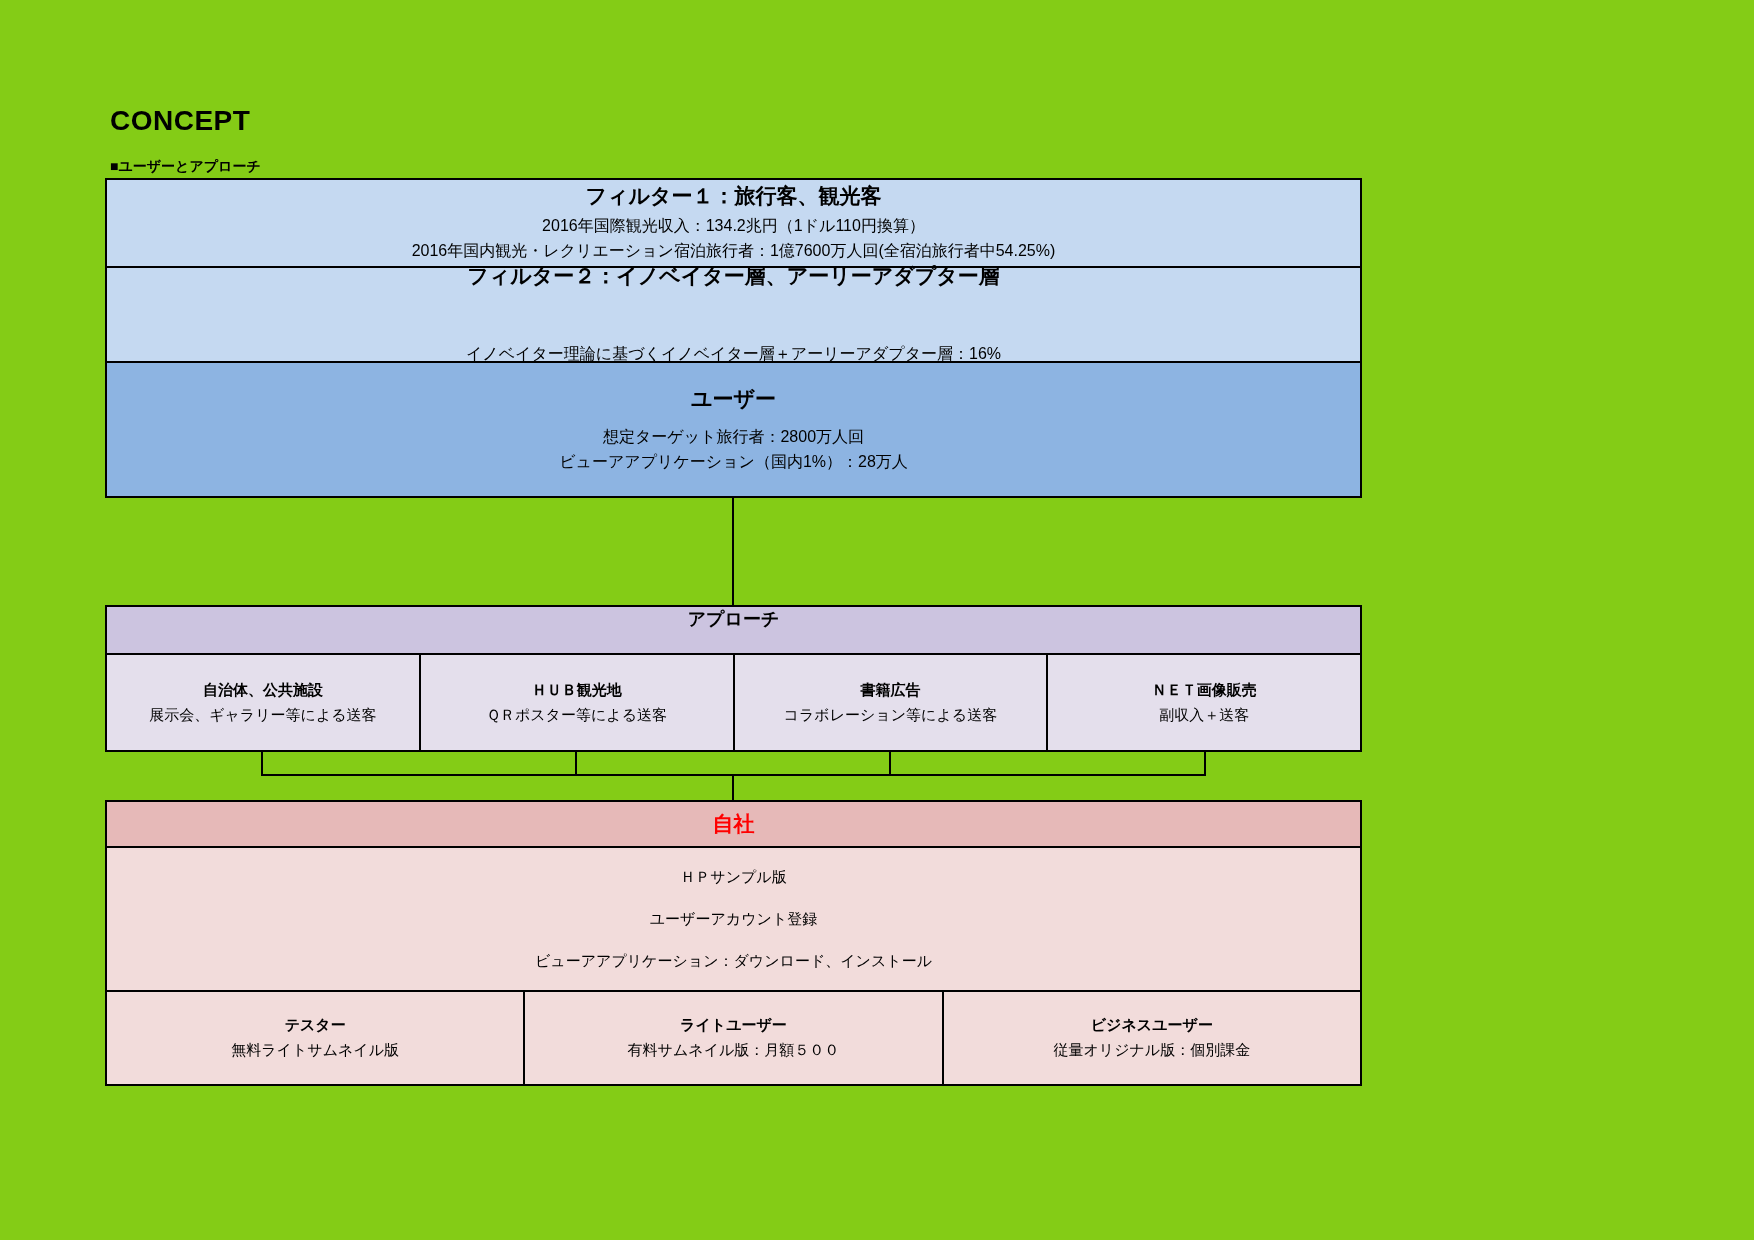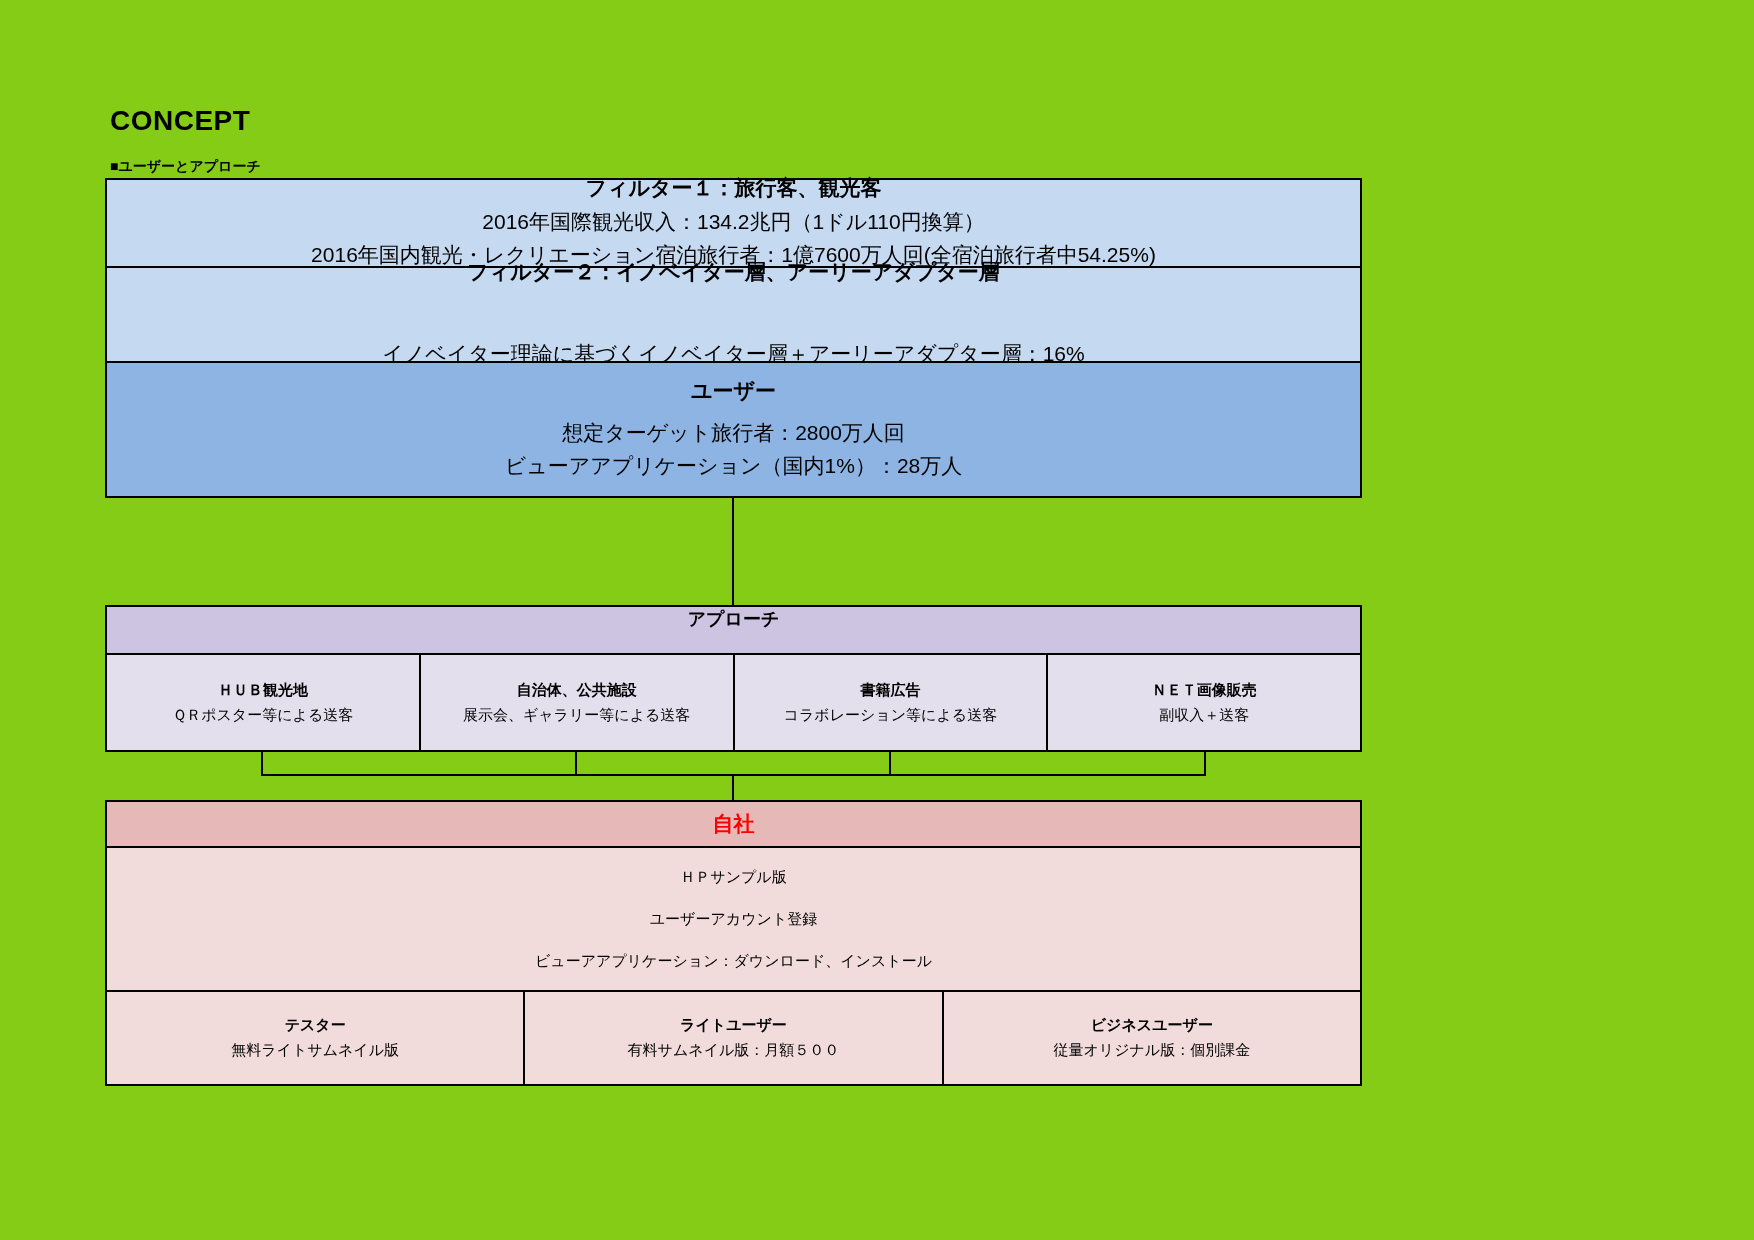--- a/index.html
+++ b/index.html
@@ -10,21 +10,21 @@
   .section-label { position: absolute; left: 110px; top: 158px; font-size: 14px; font-weight: bold; }
 
   .block { position: absolute; left: 105px; width: 1257px; box-sizing: border-box; border: 2px solid #000; }
 
   
   .funnel-box { display: flex; flex-direction: column; align-items: center; justify-content: center; text-align: center; }
   .box-filter1 { top: 178px; height: 90px; background: #C5D9F1; }
   .box-filter2 { top: 266px; height: 97px; background: #C5D9F1; gap: 48px; }
   .box-user    { top: 361px; height: 137px; background: #8DB4E2; }
   .funnel-title { font-size: 21px; font-weight: bold; margin-bottom: 4px; }
-  .funnel-line { font-size: 21px; line-height: 1.55; }
+  .funnel-line { font-size: 16px; line-height: 1.55; }
   .box-user .funnel-title { margin-bottom: 12px; }
 
   
   .vline, .hline { position: absolute; background: #000; }
 
   
   .approach-header { top: 605px; height: 50px; background: #CCC4E0; display: flex; align-items: flex-start; justify-content: center; font-size: 18px; font-weight: bold; }
   .approach-row { top: 653px; height: 99px; background: #E4DFEC; display: flex; }
   .col { flex: 1 1 0; display: flex; flex-direction: column; align-items: center; justify-content: center; text-align: center; border-right: 2px solid #000; padding: 4px 8px; box-sizing: border-box; }
   .col:last-child { border-right: none; }
@@ -63,26 +63,26 @@
   </div>
 
   <div class="vline" style="left:732px; top:498px; width:2px; height:107px;"></div>
 
   <div class="block approach-header">
     <span>アプローチ</span>
   </div>
 
   <div class="block approach-row">
     <div class="col">
+      <div class="col-title">自治体、公共施設</div>
+      <div class="col-sub">展示会、ギャラリー等による送客</div>
+    </div>
+    <div class="col">
       <div class="col-title">ＨＵＢ観光地</div>
       <div class="col-sub">ＱＲポスター等による送客</div>
-    </div>
-    <div class="col">
-      <div class="col-title">自治体、公共施設</div>
-      <div class="col-sub">展示会、ギャラリー等による送客</div>
     </div>
     <div class="col">
       <div class="col-title">書籍広告</div>
       <div class="col-sub">コラボレーション等による送客</div>
     </div>
     <div class="col">
       <div class="col-title">ＮＥＴ画像販売</div>
       <div class="col-sub">副収入＋送客</div>
     </div>
   </div>

